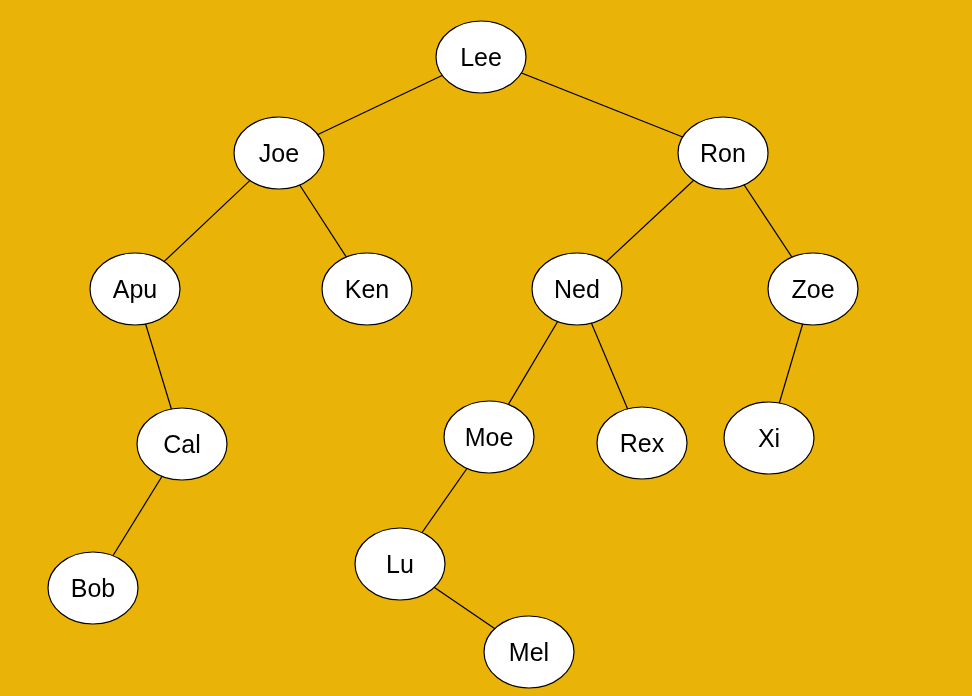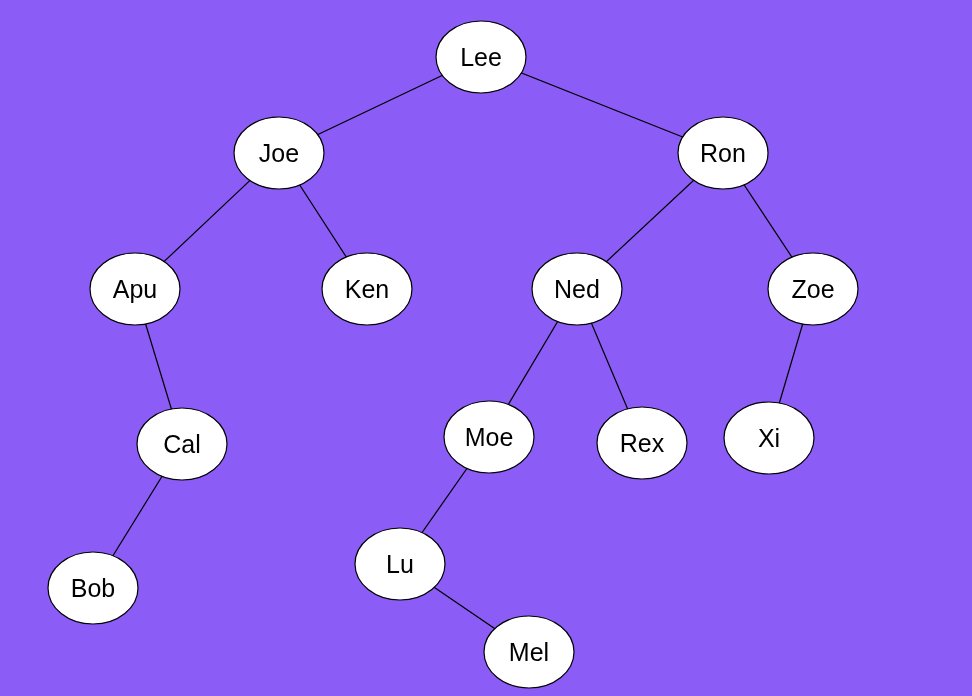--- a/index.html
+++ b/index.html
@@ -4,21 +4,21 @@
 <style>
   html, body {
     margin: 0;
     padding: 0;
     background: #ffffff;
   }
   .stage {
     position: relative;
     width: 972px;
     height: 696px;
-    background: #8b5cf6;
+    background: #eab308;
     overflow: hidden;
     font-family: "Liberation Sans", sans-serif;
   }
   svg.tree {
     display: block;
     width: 972px;
     height: 696px;
   }
   svg.tree text {
     font-family: "Liberation Sans", sans-serif;

